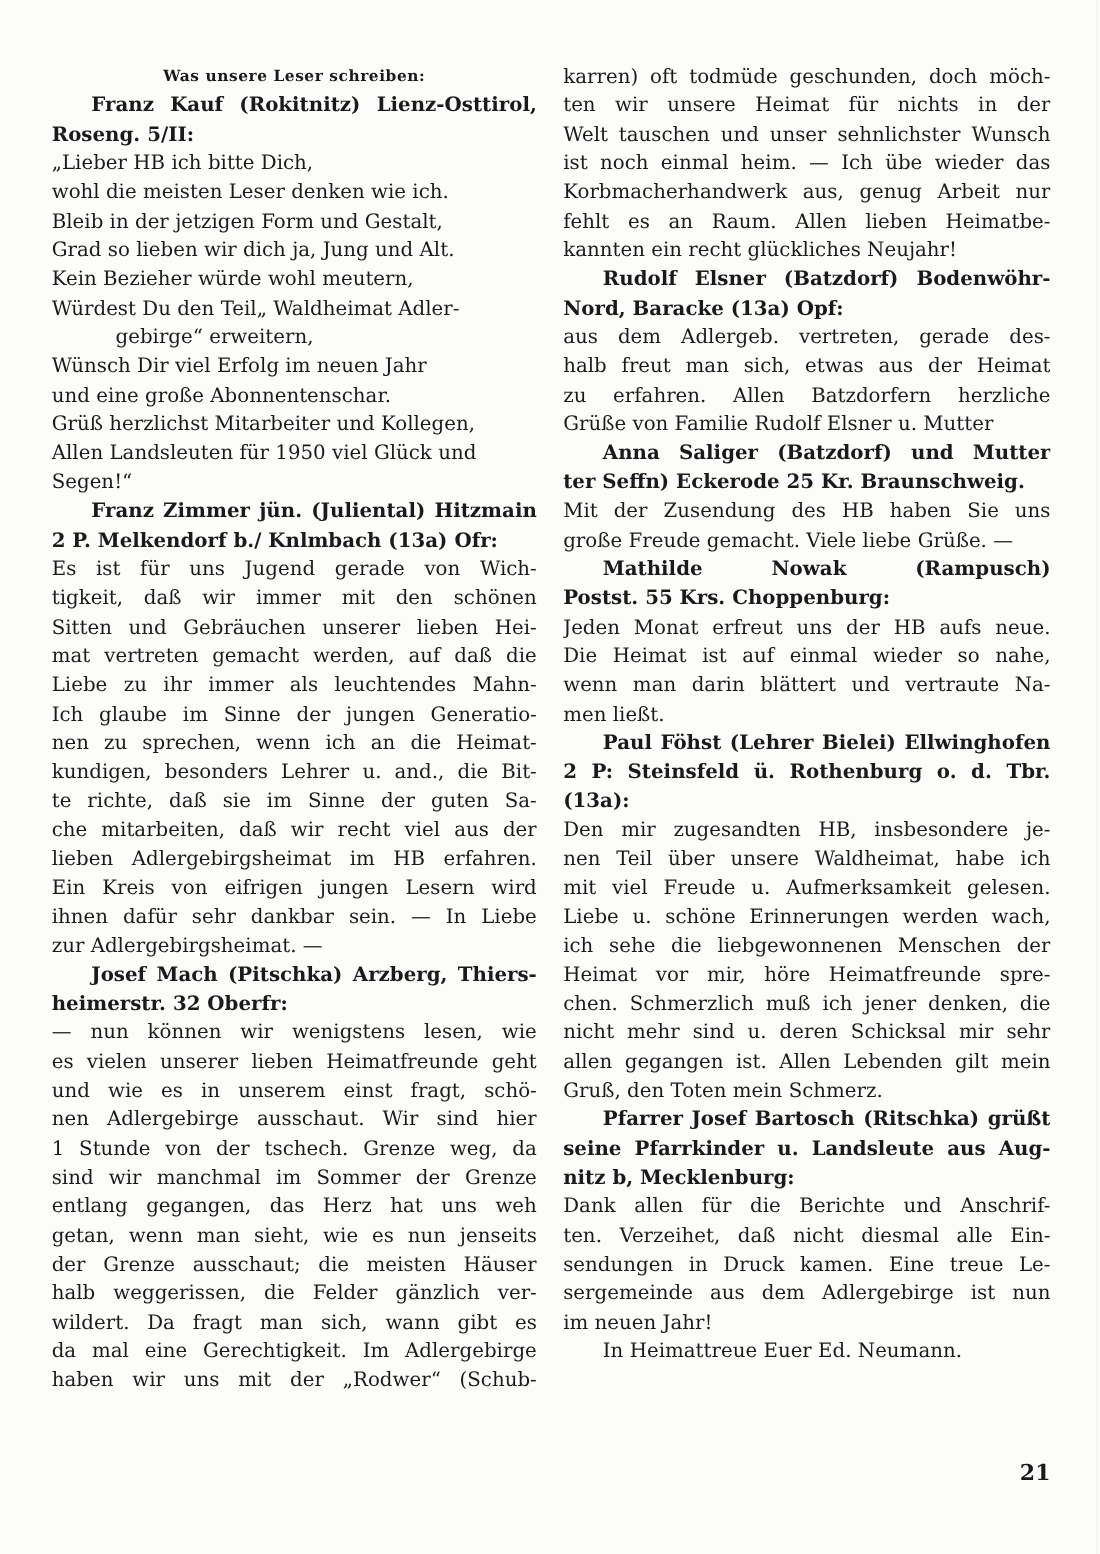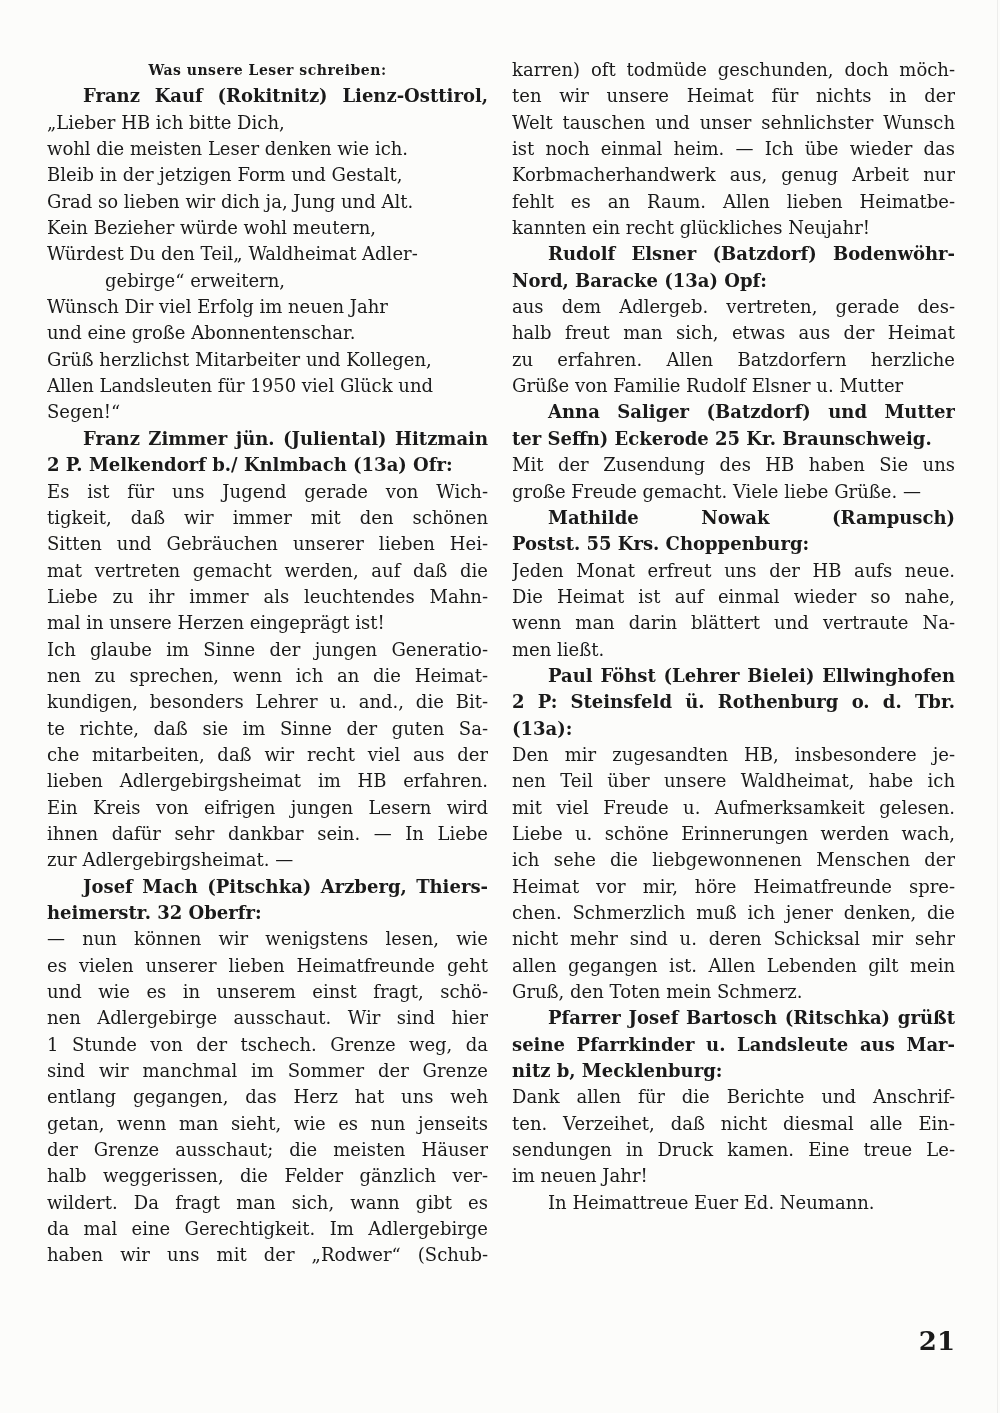--- a/index.html
+++ b/index.html
@@ -43,57 +43,57 @@
     max-height: 26.35px;
     overflow: hidden;
     text-align: center;
     letter-spacing: 0.5px;
   }
   .pagenum {
     position: absolute;
     top: 1326px; left: 47px; width: 908px;
     text-align: right;
     font-weight: bold;
-    font-size: 26px;
+    font-size: 20px;
   }
   .scan-edge {
     position: absolute;
     top: 0; right: 2px;
     width: 1px; height: 100%;
     background: rgba(0,0,0,0.06);
   }
 </style>
 </head>
 <body>
 
 <div class="page">
   <div class="columns">
     <div class="col left">
         <div class="heading">Was unsere Leser schreiben:</div>
         <div class="line address ind just">Franz Kauf (Rokitnitz) Lienz-Osttirol,</div>
+        <div class="line address">Roseng. 5/II:</div>
         <div class="line">„Lieber HB ich bitte Dich,</div>
         <div class="line">wohl die meisten Leser denken wie ich.</div>
         <div class="line">Bleib in der jetzigen Form und Gestalt,</div>
         <div class="line">Grad so lieben wir dich ja, Jung und Alt.</div>
         <div class="line">Kein Bezieher würde wohl meutern,</div>
         <div class="line">Würdest Du den Teil„ Waldheimat Adler-</div>
         <div class="line vind">gebirge“ erweitern,</div>
         <div class="line">Wünsch Dir viel Erfolg im neuen Jahr</div>
         <div class="line">und eine große Abonnentenschar.</div>
         <div class="line">Grüß herzlichst Mitarbeiter und Kollegen,</div>
         <div class="line">Allen Landsleuten für 1950 viel Glück und</div>
         <div class="line">Segen!“</div>
         <div class="line address ind just">Franz Zimmer jün. (Juliental) Hitzmain</div>
         <div class="line address">2 P. Melkendorf b./ Knlmbach (13a) Ofr:</div>
         <div class="line just">Es ist für uns Jugend gerade von Wich-</div>
         <div class="line just">tigkeit, daß wir immer mit den schönen</div>
         <div class="line just">Sitten und Gebräuchen unserer lieben Hei-</div>
         <div class="line just">mat vertreten gemacht werden, auf daß die</div>
         <div class="line just">Liebe zu ihr immer als leuchtendes Mahn-</div>
-        <div class="line">mal in unsere Herzen eingeprägt ist!</div>
         <div class="line just">Ich glaube im Sinne der jungen Generatio-</div>
         <div class="line just">nen zu sprechen, wenn ich an die Heimat-</div>
         <div class="line just">kundigen, besonders Lehrer u. and., die Bit-</div>
         <div class="line just">te richte, daß sie im Sinne der guten Sa-</div>
         <div class="line just">che mitarbeiten, daß wir recht viel aus der</div>
         <div class="line just">lieben Adlergebirgsheimat im HB erfahren.</div>
         <div class="line just">Ein Kreis von eifrigen jungen Lesern wird</div>
         <div class="line just">ihnen dafür sehr dankbar sein. — In Liebe</div>
         <div class="line">zur Adlergebirgsheimat. —</div>
         <div class="line address ind just">Josef Mach (Pitschka) Arzberg, Thiers-</div>
@@ -143,24 +143,25 @@
         <div class="line just">nen Teil über unsere Waldheimat, habe ich</div>
         <div class="line just">mit viel Freude u. Aufmerksamkeit gelesen.</div>
         <div class="line just">Liebe u. schöne Erinnerungen werden wach,</div>
         <div class="line just">ich sehe die liebgewonnenen Menschen der</div>
         <div class="line just">Heimat vor mir, höre Heimatfreunde spre-</div>
         <div class="line just">chen. Schmerzlich muß ich jener denken, die</div>
         <div class="line just">nicht mehr sind u. deren Schicksal mir sehr</div>
         <div class="line just">allen gegangen ist. Allen Lebenden gilt mein</div>
         <div class="line">Gruß, den Toten mein Schmerz.</div>
         <div class="line address ind just">Pfarrer Josef Bartosch (Ritschka) grüßt</div>
-        <div class="line address just">seine Pfarrkinder u. Landsleute aus Mar-</div>
+        <div class="line address just">seine Pfarrkinder u. Landsleute aus Aug-</div>
         <div class="line address">nitz b, Mecklenburg:</div>
         <div class="line just">Dank allen für die Berichte und Anschrif-</div>
         <div class="line just">ten. Verzeihet, daß nicht diesmal alle Ein-</div>
         <div class="line just">sendungen in Druck kamen. Eine treue Le-</div>
+        <div class="line just">sergemeinde aus dem Adlergebirge ist nun</div>
         <div class="line">im neuen Jahr!</div>
         <div class="line ind">In Heimattreue Euer Ed. Neumann.</div>
       </div>
   </div>
   <div class="pagenum">21</div>
   <div class="scan-edge"></div>
 </div>
 
 </body></html>

